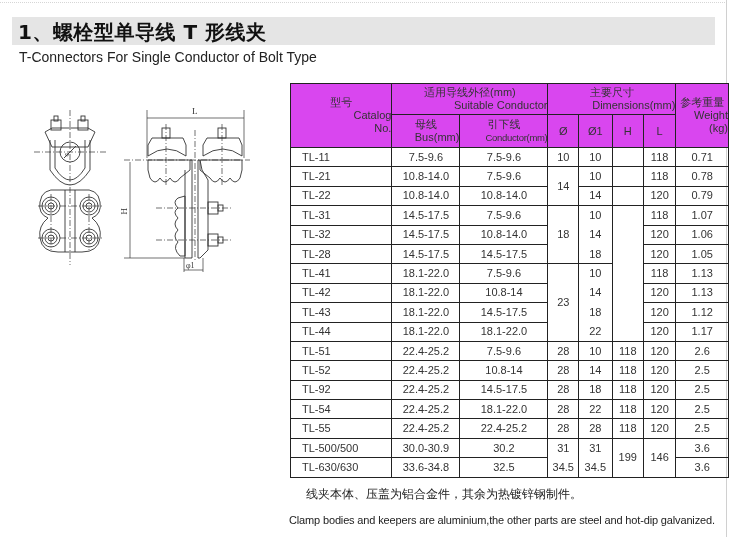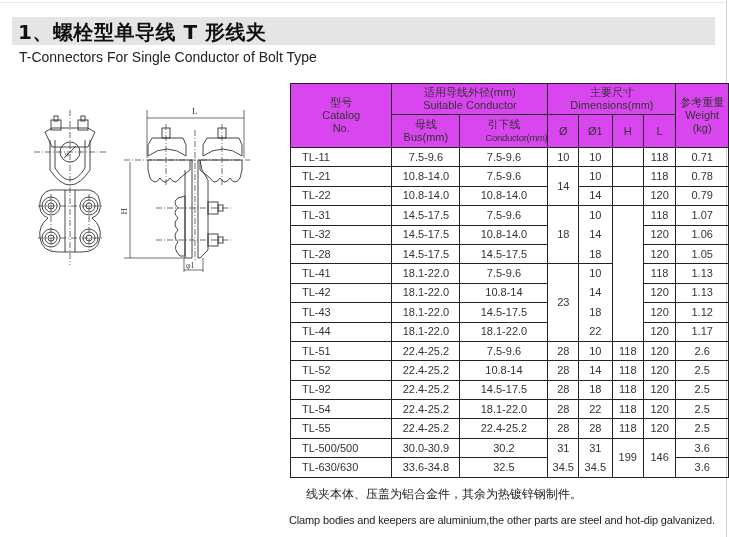--- a/index.html
+++ b/index.html
@@ -28,21 +28,21 @@
     border-collapse: collapse; table-layout: fixed;
     font-size: 11px; color: #333;
     border: 1.5px solid #111;
   }
   table.spec th, table.spec td {
     border: 1px solid #222; text-align: center; padding: 0; height: 18.4px; line-height: 13px;
     font-weight: normal; overflow: hidden; white-space: nowrap;
   }
   table.spec th { background: #d946ef; color: #333; }
   table.spec th .zh { font-size: 11px; }
-  table.spec th .en { font-size: 11px; }
+  table.spec th .en { font-size: 11px; text-align: right; }
   table.spec th.small .en { font-size: 9.5px; letter-spacing: -0.3px; margin-left: 25px; }
   table.spec tr.hdr1 th { height: 30px; }
   table.spec tr.hdr2 th { height: 32px; }
   table.spec td.cat { text-align: left; padding-left: 11px; }
   td.nb-bottom { border-bottom-color: transparent !important; }
   td.nb-top { border-top-color: transparent !important; }
 
   .footnote-zh { position: absolute; left: 306px; top: 486px; font-size: 12px; color: #222; font-family: "DejaVu Sans", sans-serif; }
   .footnote-en { position: absolute; left: 289px; top: 514px; font-size: 11px; color: #222; letter-spacing: -0.15px; }
 </style>

